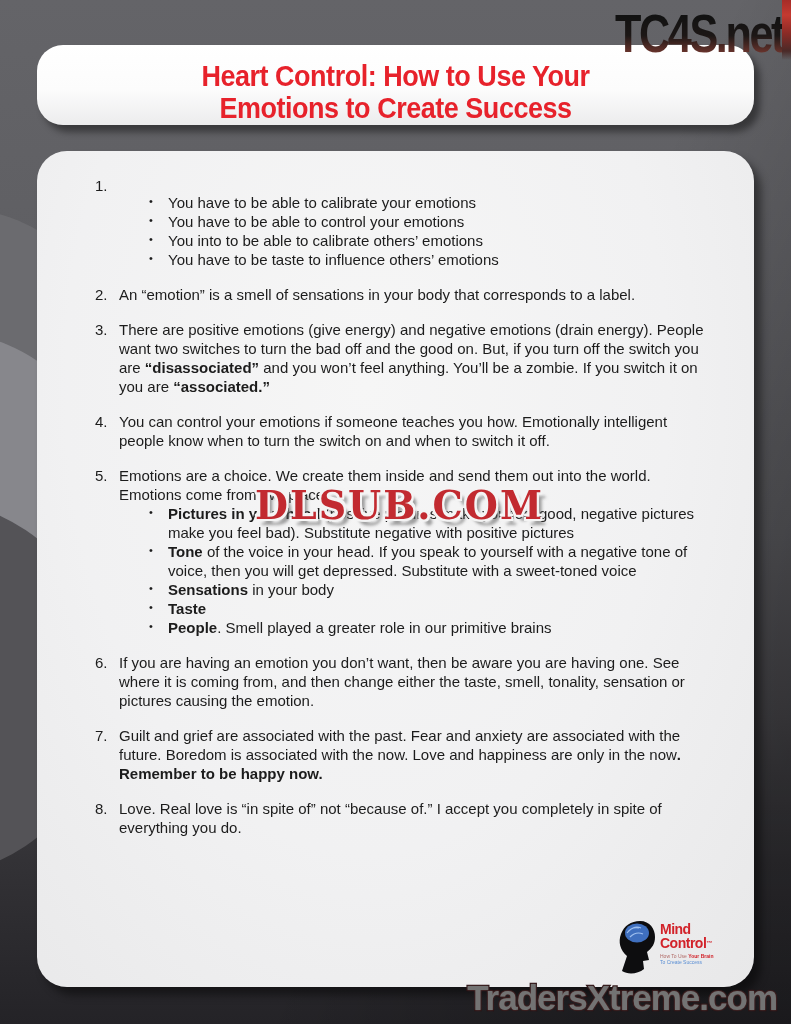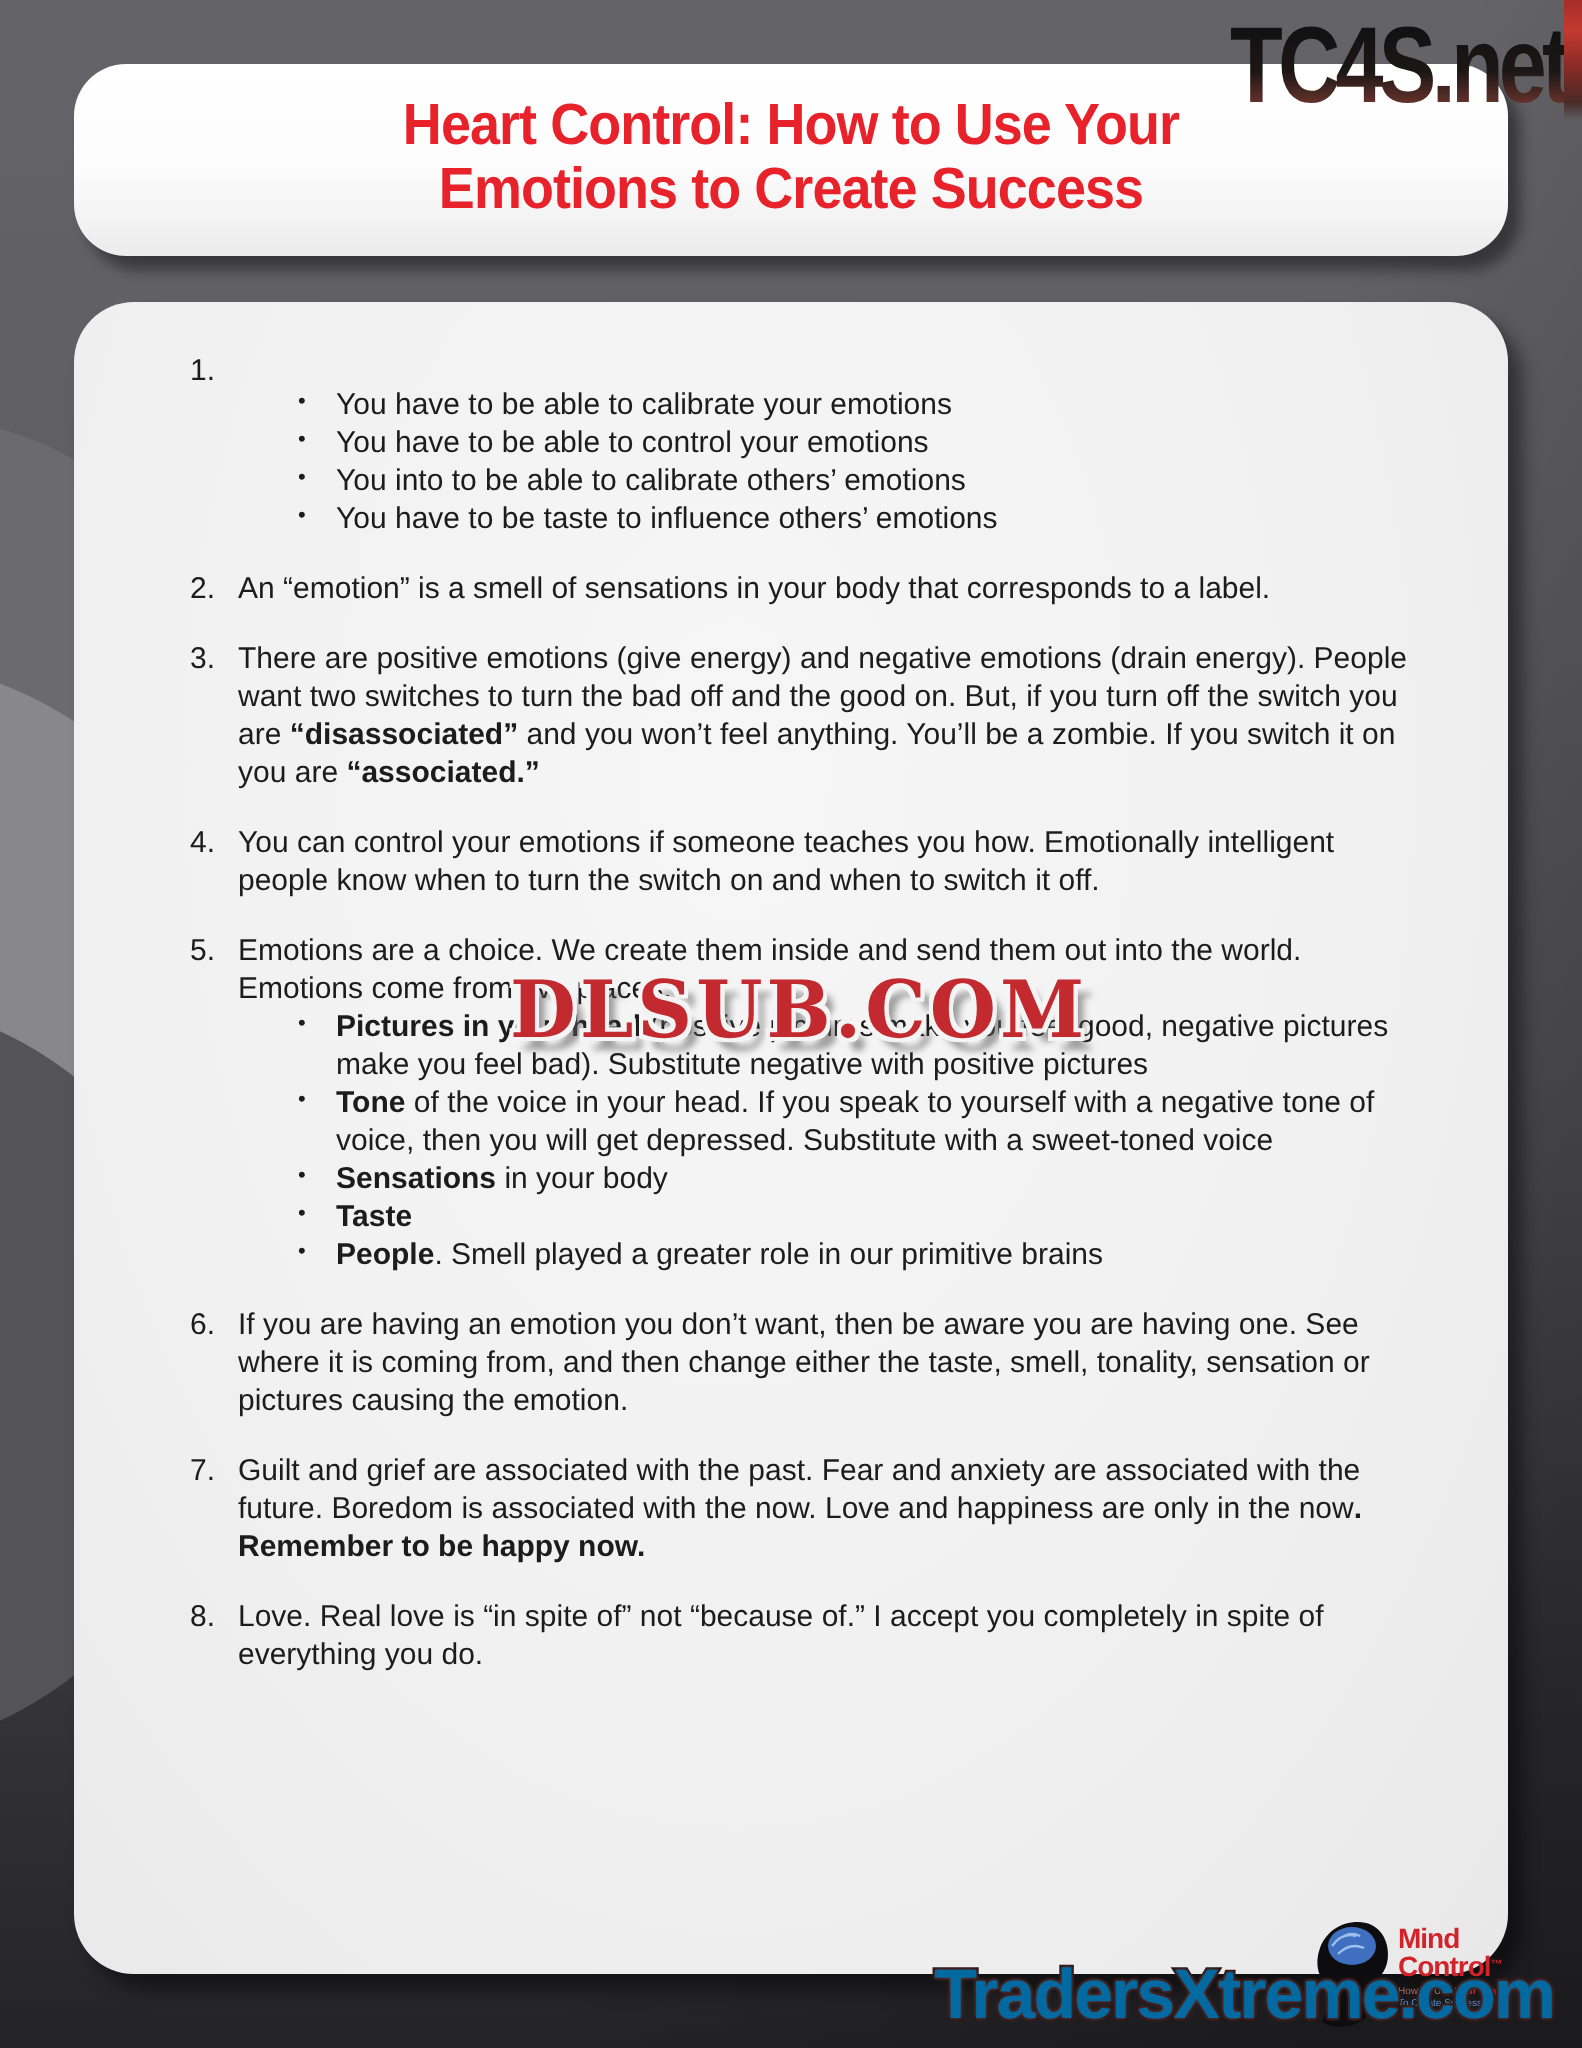--- a/index.html
+++ b/index.html
@@ -19,21 +19,21 @@
   .corner-strip{position:absolute;right:0;top:0;width:9px;height:60px;z-index:6;
     background:linear-gradient(180deg,#a52c28 0%,#c43a31 25%,#8c2b26 55%,#4a2a28 85%,rgba(60,58,60,0) 100%);}
   
   .tc4s{position:absolute;top:6px;right:8px;z-index:5;
     font-weight:900;font-size:54px;letter-spacing:-3px;line-height:1;
     transform:scaleX(0.80);transform-origin:100% 0%;
     color:#3a2523;
     background:linear-gradient(180deg,#121212 20%,#1c1716 55%,#8a4036 100%);
     -webkit-background-clip:text;background-clip:text;-webkit-text-fill-color:transparent;}
   
-  .header-card{position:absolute;left:37px;top:32px;width:717px;height:96px;border-radius:26px;
+  .header-card{position:absolute;left:37px;top:45px;width:717px;height:80px;border-radius:26px;
     background:linear-gradient(180deg,#ffffff 0%,#fcfcfc 55%,#ececed 100%);
     box-shadow:6px 7px 7px rgba(0,0,0,0.42);z-index:2;}
   .header-title{margin-top:15px;text-align:center;
     font-weight:900;font-size:29px;line-height:32px;letter-spacing:-0.5px;
     transform:scaleX(0.93);transform-origin:50% 0%;}
   
   .content-card{position:absolute;left:37px;top:151px;width:717px;height:836px;border-radius:30px;
     background:radial-gradient(ellipse at 46% 28%,#f6f6f6 0%,#f1f1f2 55%,#e8e8e9 100%);
     box-shadow:7px 8px 9px rgba(0,0,0,0.45);z-index:2;box-sizing:border-box;
     padding:25px 42px 0 58px;}
@@ -51,21 +51,21 @@
   .i{}
   
   .watermark{position:absolute;left:255px;top:482px;z-index:4;
     font-family:"DejaVu Serif", serif;font-weight:900;font-size:38px;letter-spacing:2px;
     transform:scaleY(1.04);
     text-shadow:
       -2px -2px 0 #f4f4f4, 2px -2px 0 #f4f4f4, -2px 2px 0 #f4f4f4, 2px 2px 0 #f4f4f4,
       -2px 0 0 #f4f4f4, 2px 0 0 #f4f4f4, 0 -2px 0 #f4f4f4, 0 2px 0 #f4f4f4,
       5px 6px 3px rgba(90,90,90,0.55);}
   
-  .mc-logo{position:absolute;left:655px;top:920px;width:104px;height:60px;z-index:3;display:flex;margin-top:40px;}
+  .mc-logo{position:absolute;left:616px;top:920px;width:104px;height:60px;z-index:3;display:flex;}
   .mc-head{width:40px;height:58px;flex:0 0 40px;}
   .mc-textcol{margin-left:4px;padding-top:2px;}
   .mc-brand{font-weight:900;font-size:14px;line-height:14px;letter-spacing:-0.5px;}
   .mc-tm{font-size:6px;vertical-align:top;}
   .mc-tag{font-size:5px;line-height:6px;margin-top:3px;letter-spacing:0;}
   .mc-tag .t1a{color:#b06a66;}
   .mc-tag .t1b{font-weight:bold;}
   .mc-tag .t2{color:#5b8fd4;display:block;}
   
   .footer-site{position:absolute;right:14px;bottom:6px;z-index:6;
@@ -195,13 +195,13 @@
   <div class="mc-textcol">
     <div class="mc-brand" style="color: rgb(210, 35, 42);">Mind</div>
     <div class="mc-brand" style="color: rgb(210, 35, 42);"><span>Control</span><span class="mc-tm">™</span></div>
     <div class="mc-tag">
       <span class="t1a">How To Use </span><span class="t1b" style="color: rgb(210, 35, 42);">Your Brain</span>
       <span class="t2">To Create Success</span>
     </div>
   </div>
 </div>
 
-<div class="footer-site" style="color: #0369a1;">TradersXtreme.com</div>
+<div class="footer-site" style="color: #737373;">TradersXtreme.com</div>
 
 </body></html>

